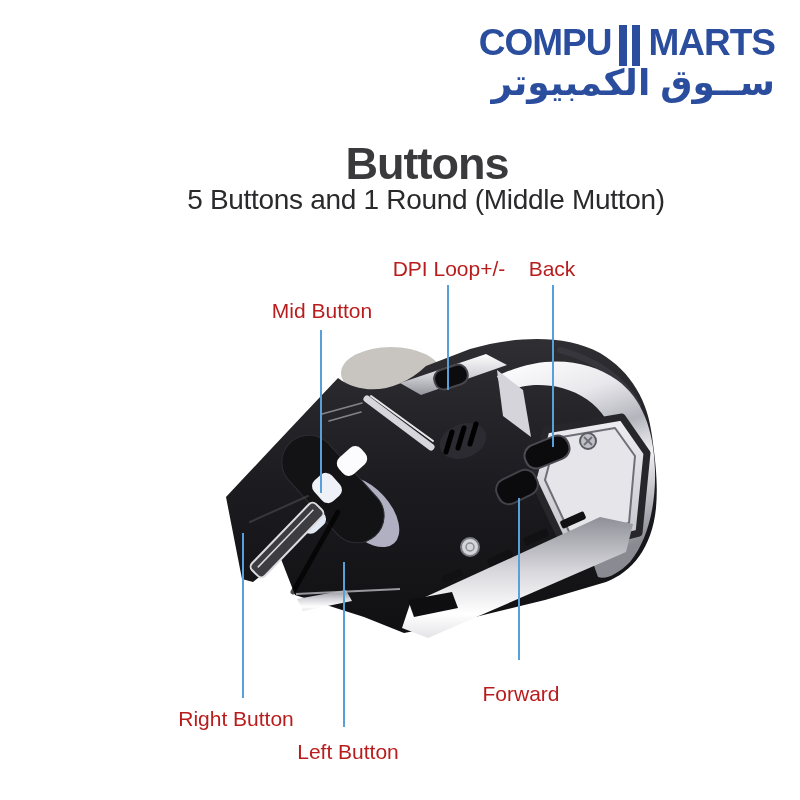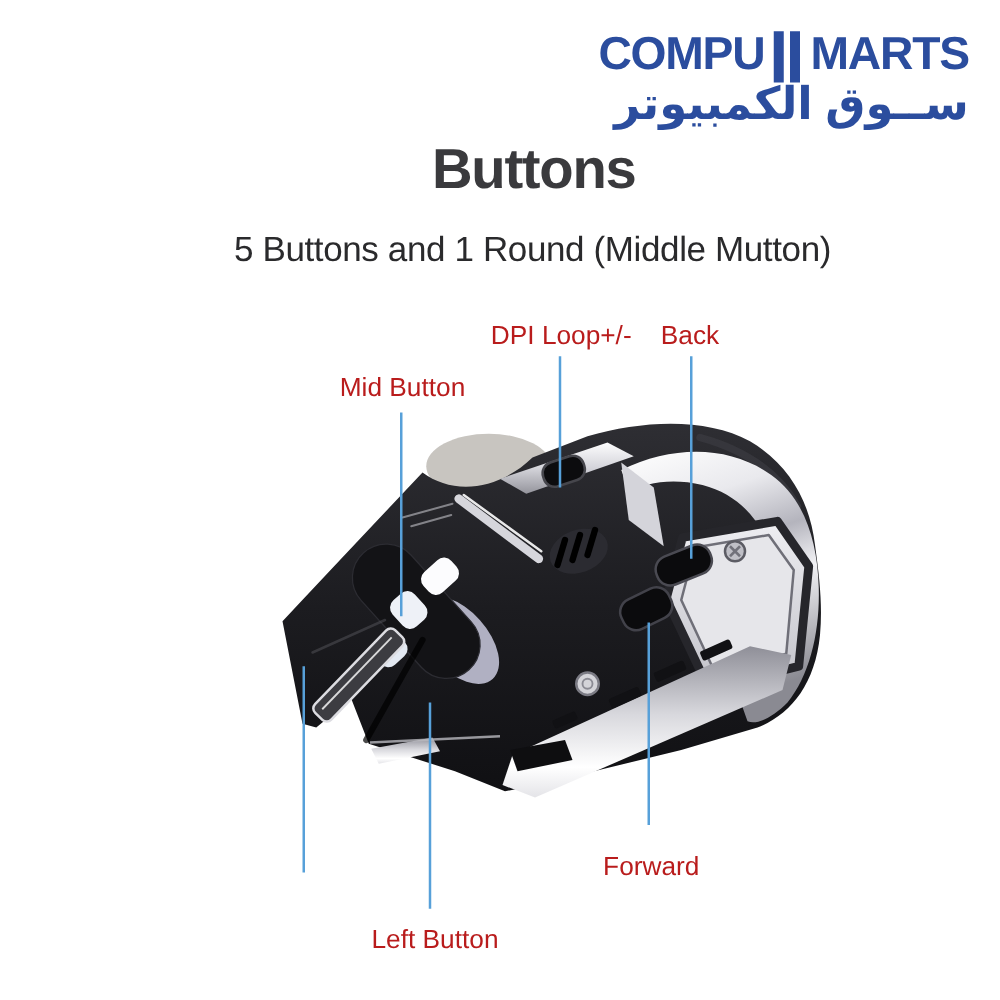--- a/index.html
+++ b/index.html
@@ -48,21 +48,21 @@
     direction: rtl;
     font-size: 36px;
     font-weight: bold;
     line-height: 1.05;
     margin-top: 1px;
     color: var(--brand, #2b4d9e);
   }
   
   .title {
     position: absolute;
-    top: 109px;
+    top: 138px;
     left: 427px;
     transform: translateX(-50%);
     font-size: 45px;
     font-weight: bold;
     letter-spacing: -1px;
     color: #3a3a3d;
     white-space: nowrap;
   }
   .subtitle {
     position: absolute;
@@ -237,15 +237,16 @@
       <line class="callout-line" x1="519" y1="498" x2="519" y2="660"></line>
       <line class="callout-line" x1="243" y1="533" x2="243" y2="698"></line>
       <line class="callout-line" x1="344" y1="562" x2="344" y2="727"></line>
     </g>
   </svg>
 
   <div class="callout-label lbl-mid">Mid Button</div>
   <div class="callout-label lbl-dpi">DPI Loop+/-</div>
   <div class="callout-label lbl-back">Back</div>
   <div class="callout-label lbl-forward">Forward</div>
+  <div class="callout-label lbl-right">Right Button</div>
   <div class="callout-label lbl-left">Left Button</div>
 
 </div>
 
 </body></html>

